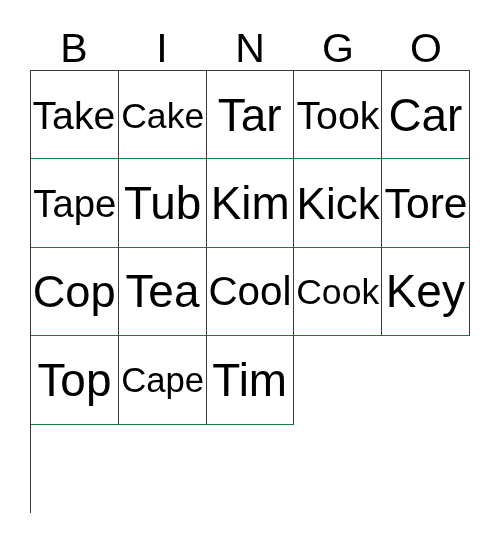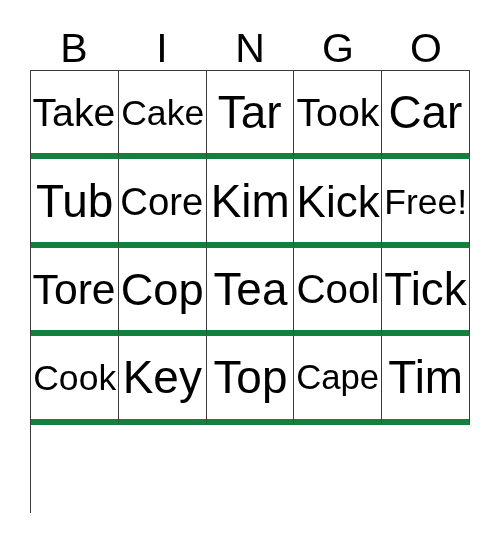--- a/index.html
+++ b/index.html
@@ -42,21 +42,21 @@
     height: 443px;
     border-top: 1px solid #3a3a3a;
     border-left: 1px solid #3a3a3a;
     box-sizing: border-box;
     display: grid;
     grid-template-columns: repeat(5, 1fr);
     grid-template-rows: repeat(5, 1fr);
   }
   .cell {
     border-right: 1px solid #3a3a3a;
-    border-bottom: 6px solid #15803d;
+    border-bottom: 1px solid #15803d;
     box-sizing: border-box;
     display: flex;
     align-items: center;
     justify-content: center;
     overflow: hidden;
     background: #ffffff;
   }
   .cell-text {
     display: block;
     white-space: nowrap;
@@ -91,50 +91,44 @@
         <span class="cell-text" style="transform: scale(1.35);">Tar</span>
       </div>
     <div class="cell">
         <span class="cell-text" style="transform: scale(1.15554);">Took</span>
       </div>
     <div class="cell">
         <span class="cell-text" style="transform: scale(1.35);">Car</span>
       </div>
 
     <div class="cell">
-        <span class="cell-text" style="transform: scale(1.35);">Tub</span>
+        <span class="cell-text" style="transform: scale(1.12566);">Tape</span>
       </div>
     <div class="cell">
-        <span class="cell-text" style="transform: scale(1.12614);">Core</span>
+        <span class="cell-text" style="transform: scale(1.35);">Tub</span>
       </div>
     <div class="cell">
         <span class="cell-text" style="transform: scale(1.35);">Kim</span>
       </div>
 
     <div class="cell">
         <span class="cell-text" style="transform: scale(1.29214);">Kick</span>
-      </div>
-    <div class="cell">
-        <span class="cell-text" style="transform: scale(1.04588);">Free!</span>
       </div>
     <div class="cell">
         <span class="cell-text" style="transform: scale(1.2549);">Tore</span>
       </div>
 
     <div class="cell">
         <span class="cell-text" style="transform: scale(1.33066);">Cop</span>
       </div>
     <div class="cell">
         <span class="cell-text" style="transform: scale(1.35);">Tea</span>
       </div>
     <div class="cell">
         <span class="cell-text" style="transform: scale(1.18677);">Cool</span>
-      </div>
-    <div class="cell">
-        <span class="cell-text" style="transform: scale(1.35);">Tick</span>
       </div>
 
     <div class="cell">
         <span class="cell-text" style="transform: scale(1.04567);">Cook</span>
       </div>
     <div class="cell">
         <span class="cell-text" style="transform: scale(1.35);">Key</span>
       </div>
     <div class="cell">
         <span class="cell-text" style="transform: scale(1.35);">Top</span>

